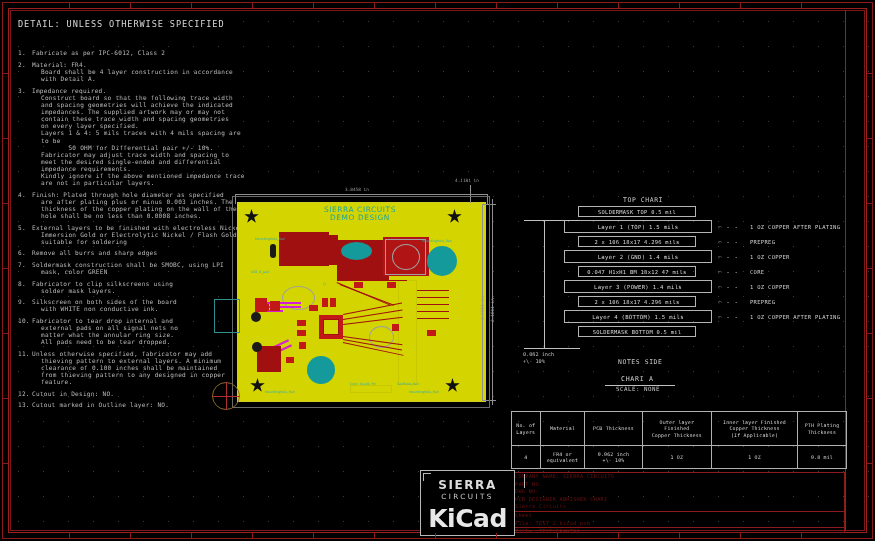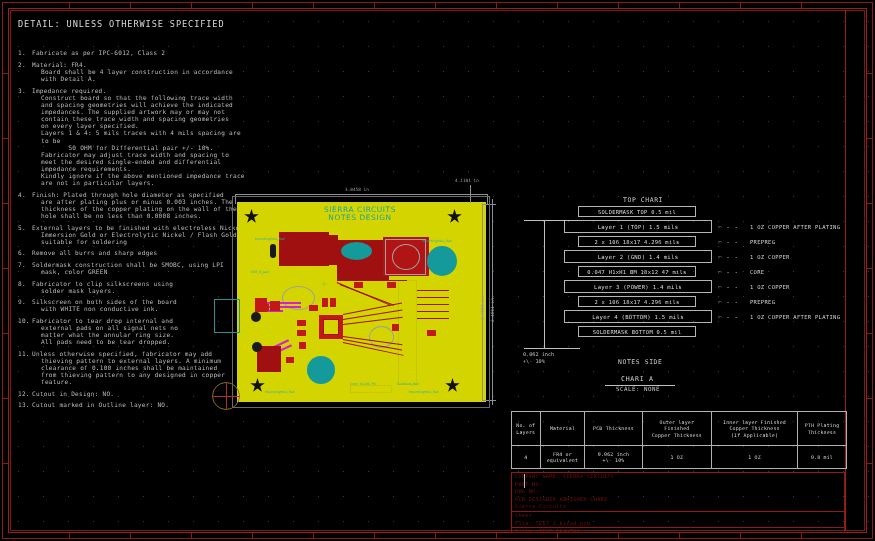--- a/index.html
+++ b/index.html
@@ -273,21 +273,21 @@
 clearance of 0.100 inches shall be maintained
 from thieving pattern to any designed in copper
 feature.</span></span></div><div class="note"><span class="note-num">12.</span><span class="note-body">Cutout in Design: NO.</span></div><div class="note"><span class="note-num">13.</span><span class="note-body">Cutout marked in Outline layer: NO.</span></div></div>
   </div>
 
   <div id="pcb-wrap">
     <div class="pcb-board"></div>
 
     <div class="pcb-silk-title">
       <span>SIERRA CIRCUITS</span><br>
-      <span>NOTES DESIGN</span>
+      <span>DEMO DESIGN</span>
     </div>
 
     <div class="star" style="left:7px;  top:7px;"></div>
     <div class="star" style="left:210px;top:7px;"></div>
     <div class="star" style="left:13px; top:176px;"></div>
     <div class="star" style="left:208px;top:176px;"></div>
 
     <div class="cu" style="left:42px;top:30px;width:50px;height:34px;"></div>
     <div class="cu" style="left:84px;top:33px;width:17px;height:30px;"></div>
     <div class="cu" style="left:100px;top:38px;width:52px;height:40px;"></div>
@@ -480,20 +480,26 @@
     <div class="tb-line" style="top:22.5px;">PCB DESIGNER ABHISHEK CHARI</div>
     <div class="tb-line" style="top:30px;">Sierra Circuits</div>
     <div class="tb-sep" style="top:38px;"></div>
     <div class="tb-line" style="top:39px;">Sheet</div>
     <div class="tb-line" style="top:47px;">File: TEST_2.kicad_pcb</div>
     <div class="tb-sep" style="top:54px;"></div>
     <div class="tb-line" style="top:54.5px;color:#7a1414;">Title: TEST DRAWING</div>
   </div>
   <div class="tb-corner"></div>
 
+  <div id="logo-block">
+    <div class="logo-corner"></div>
+    <div class="logo-sierra">SIERRA</div>
+    <div class="logo-circ">CIRCUITS</div>
+    <div class="logo-kicad">KiCad</div>
+  </div>
 
 <div class="tickmark" style="left: 69px; top: 2px; width: 1px; height: 6px;"></div>
     <div class="tickmark" style="left: 69px; top: 533px; width: 1px; height: 6px;"></div>
     <div class="tickmark" style="left: 130px; top: 2px; width: 1px; height: 6px;"></div>
     <div class="tickmark" style="left: 130px; top: 533px; width: 1px; height: 6px;"></div>
     <div class="tickmark" style="left: 191px; top: 2px; width: 1px; height: 6px;"></div>
     <div class="tickmark" style="left: 191px; top: 533px; width: 1px; height: 6px;"></div>
     <div class="tickmark" style="left: 252px; top: 2px; width: 1px; height: 6px;"></div>
     <div class="tickmark" style="left: 252px; top: 533px; width: 1px; height: 6px;"></div>
     <div class="tickmark" style="left: 313px; top: 2px; width: 1px; height: 6px;"></div>

